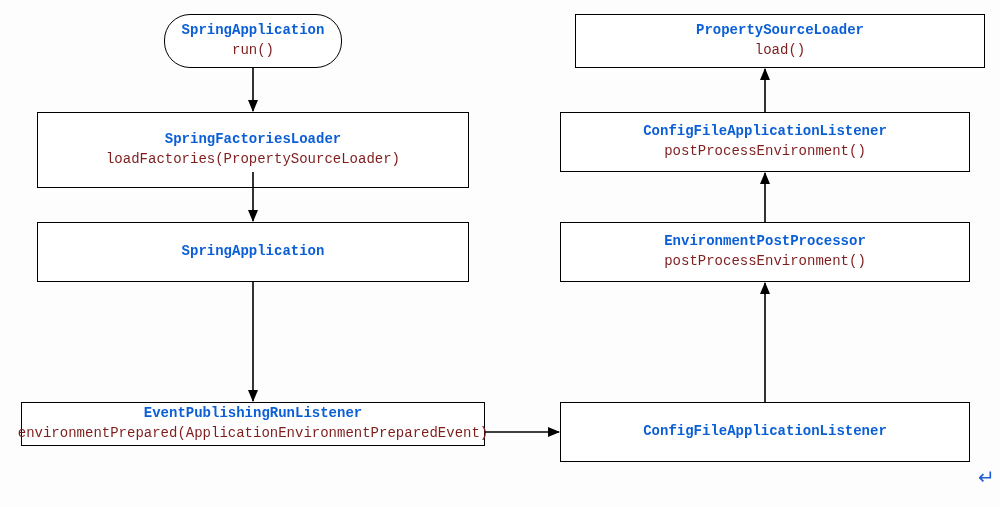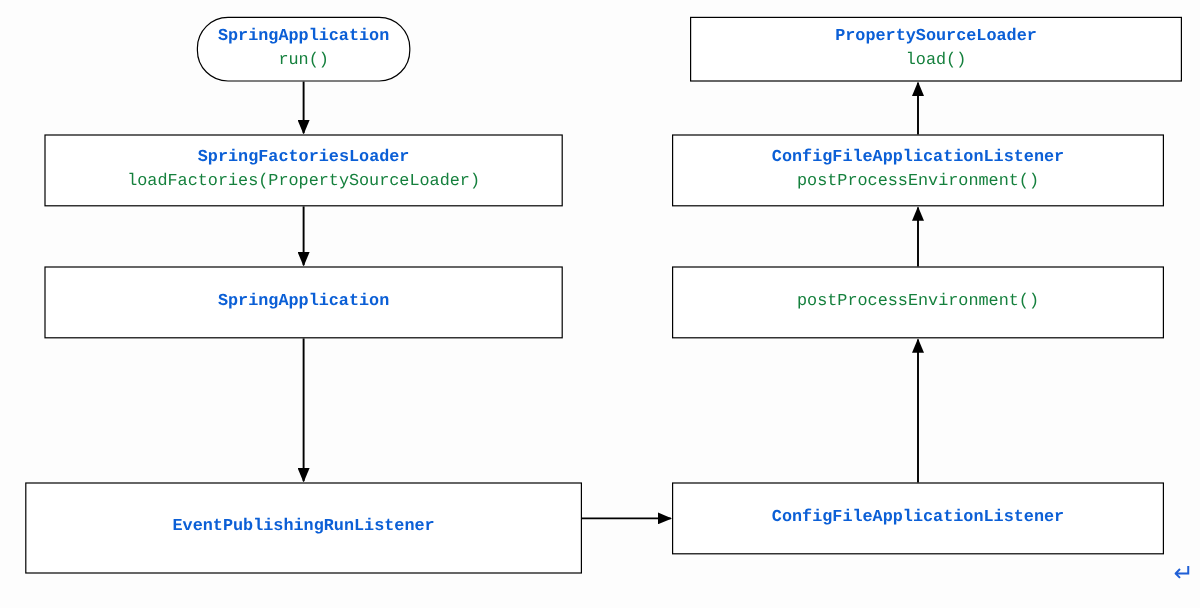--- a/index.html
+++ b/index.html
@@ -25,21 +25,21 @@
     line-height: 1.4;
     padding: 6px 8px;
   }
   .rounded { border-radius: 26px; }
   .node-title {
     color: #0b5fd6;
     font-weight: bold;
     white-space: nowrap;
   }
   .node-method {
-    color: #15803d;
+    color: #7f1d1d;
     white-space: nowrap;
   }
   svg.arrows {
     position: absolute;
     left: 0; top: 0;
     width: 1000px; height: 507px;
     pointer-events: none;
   }
   .return-arrow {
     position: absolute;
@@ -49,38 +49,40 @@
   }
 </style>
 </head>
 <body>
 
 <div class="node rounded" style="left:164px; top:14px; width:178px; height:54px;">
   <span class="node-title">SpringApplication</span>
   <span class="node-method">run()</span>
 </div>
 
-<div class="node" style="left:37px; top:112px; width:432px; height:60px;">
+<div class="node" style="left:37px; top:112px; width:432px; height:76px;">
   <span class="node-title">SpringFactoriesLoader</span>
   <span class="node-method">loadFactories(PropertySourceLoader)</span>
 </div>
 
 <div class="node" style="left:37px; top:222px; width:432px; height:60px;">
   <span class="node-title">SpringApplication</span>
 </div>
 
-<div class="node" style="left:21px; top:402px; width:464px; height:76px;">
+<div class="node" style="left:21px; top:402px; width:464px; height:44px;">
   <span class="node-title">EventPublishingRunListener</span>
+  <span class="node-method">environmentPrepared(ApplicationEnvironmentPreparedEvent)</span>
 </div>
 
 <div class="node" style="left:560px; top:402px; width:410px; height:60px;">
   <span class="node-title">ConfigFileApplicationListener</span>
 </div>
 
 <div class="node" style="left:560px; top:222px; width:410px; height:60px;">
+  <span class="node-title">EnvironmentPostProcessor</span>
   <span class="node-method">postProcessEnvironment()</span>
 </div>
 
 <div class="node" style="left:560px; top:112px; width:410px; height:60px;">
   <span class="node-title">ConfigFileApplicationListener</span>
   <span class="node-method">postProcessEnvironment()</span>
 </div>
 
 <div class="node" style="left:560px; top:14px; width:410px; height:54px;margin-left:15px;">
   <span class="node-title">PropertySourceLoader</span>

